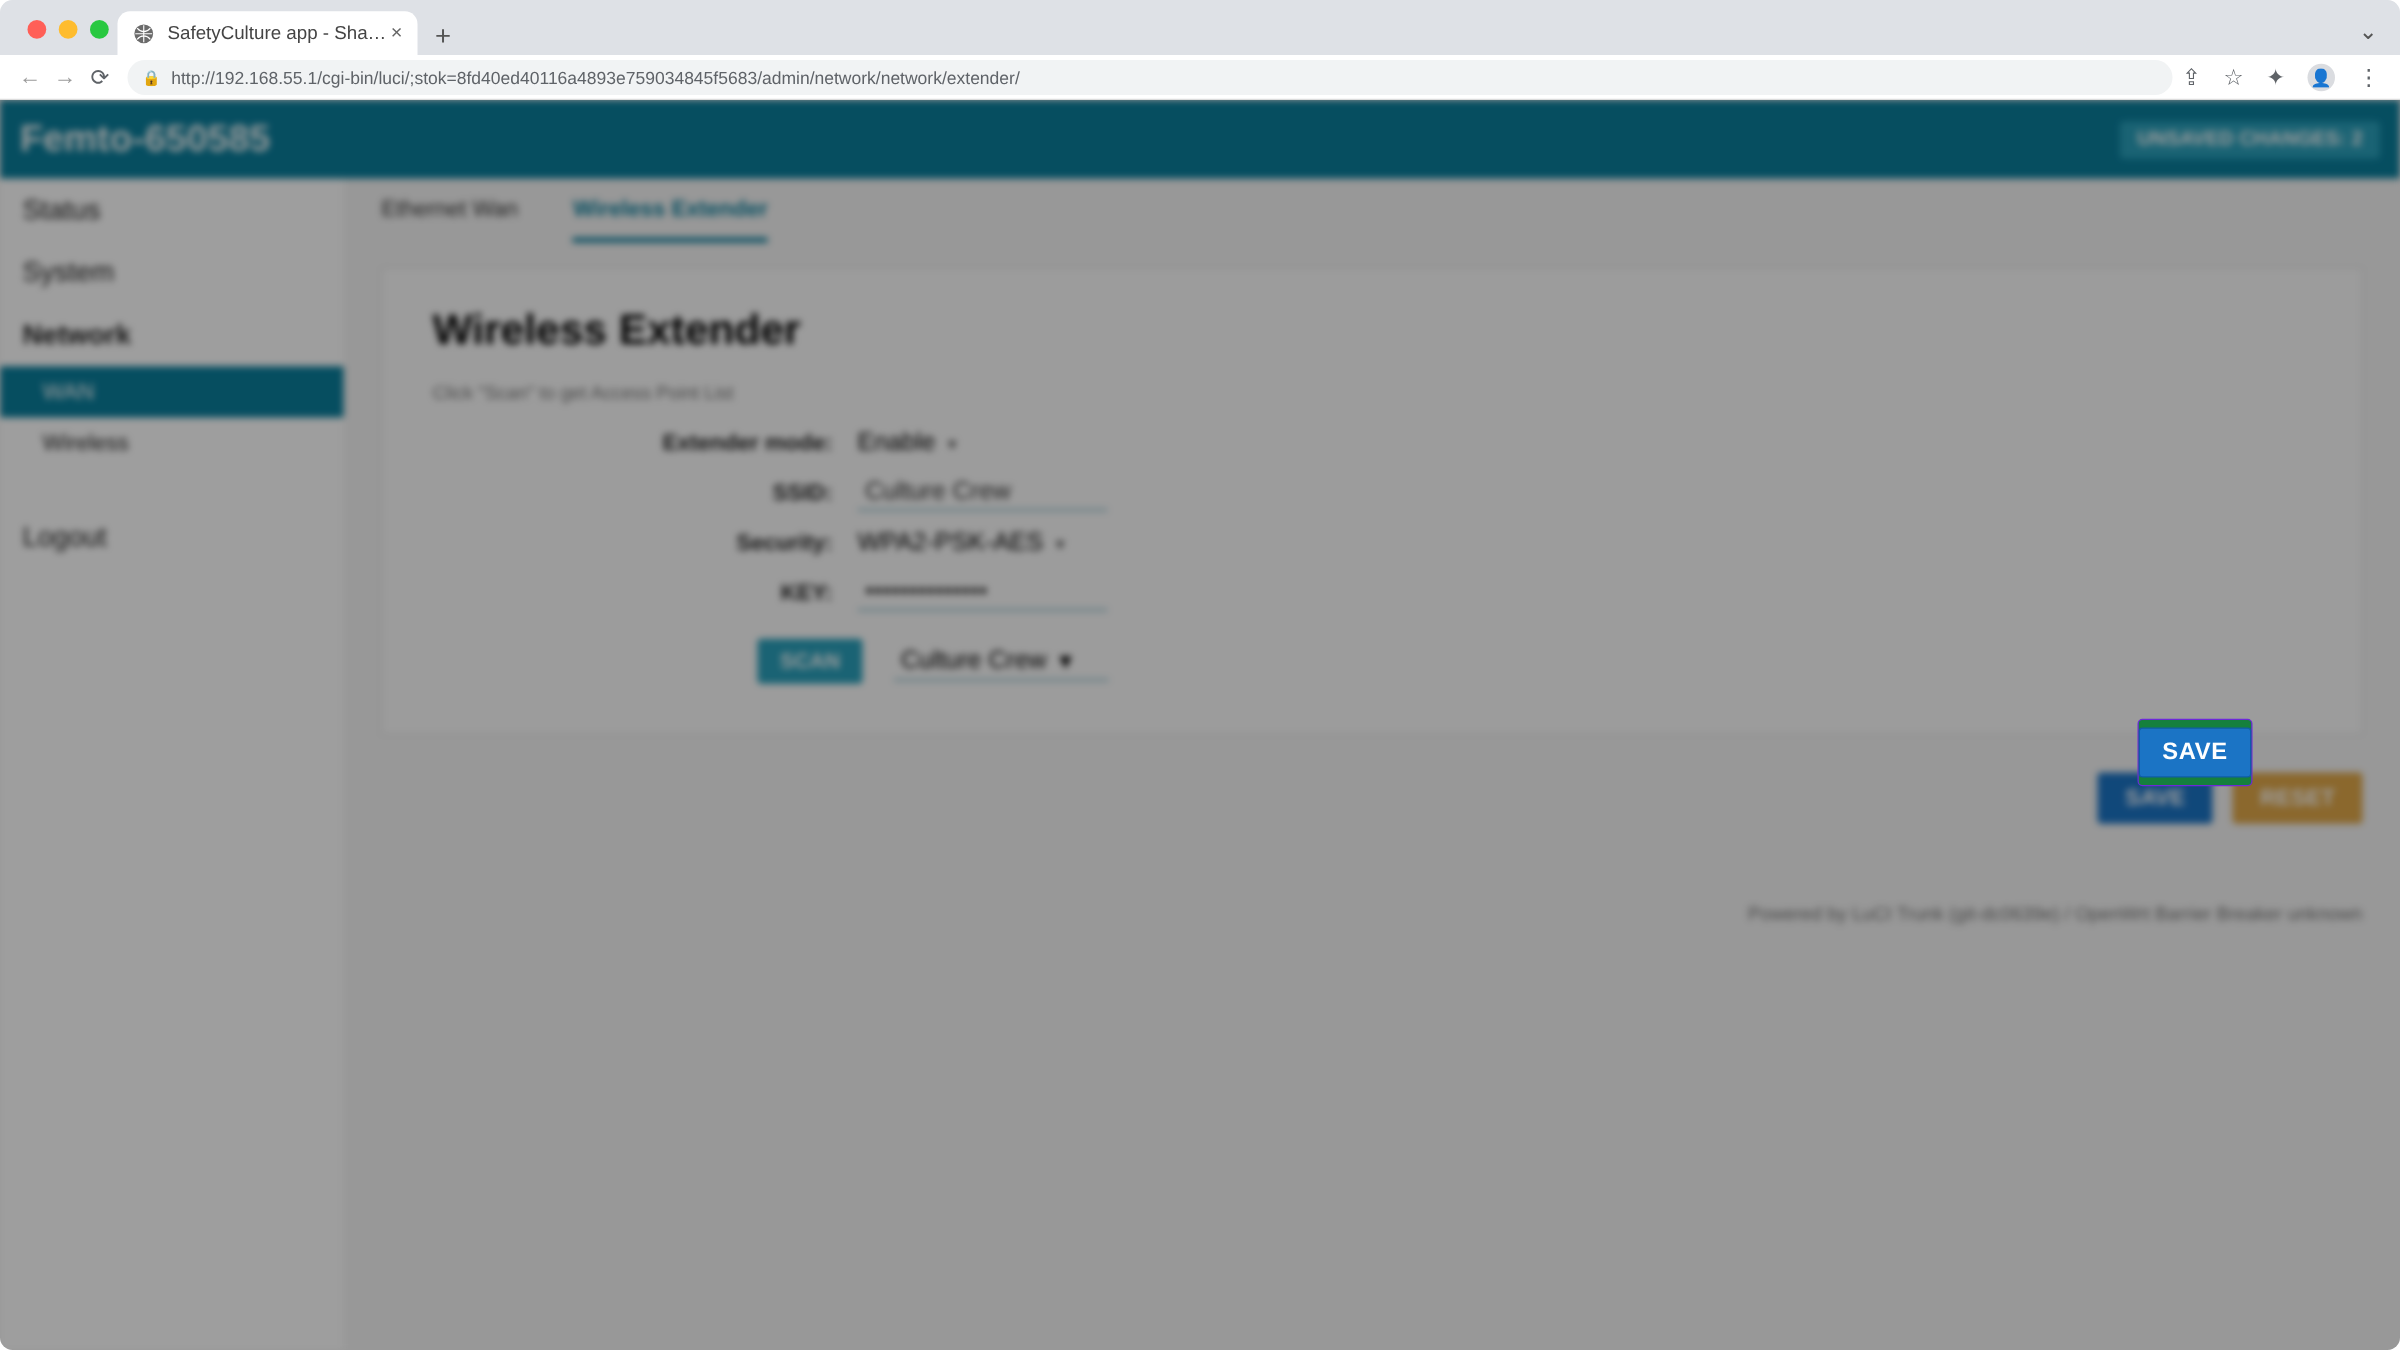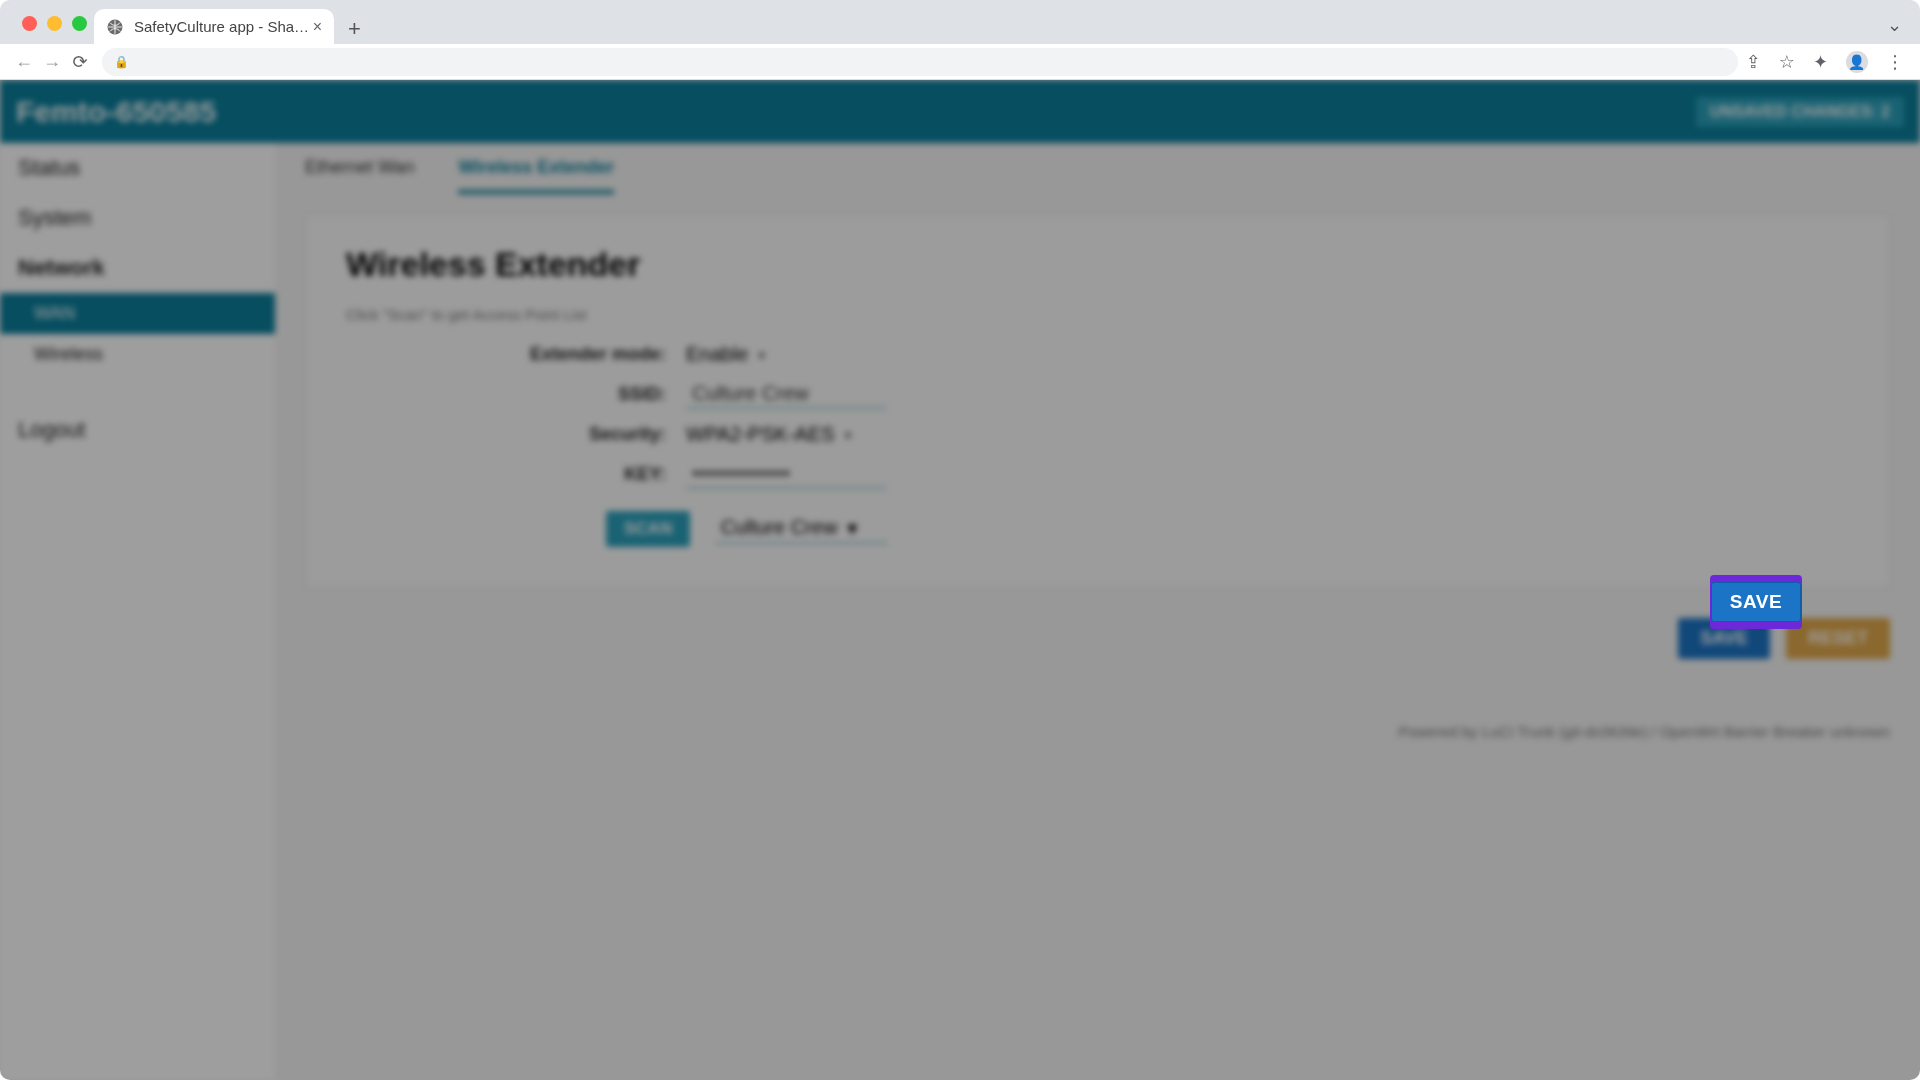--- a/index.html
+++ b/index.html
@@ -70,21 +70,21 @@
     .dim { position: absolute; inset: 0; background: rgba(0,0,0,.38); }
 
     
     .save-highlight {
       position: absolute;
       top: 495px;            
       left: 1710px;          
       width: 92px;
       height: 54px;
       background: #15803d;
-      border: 7px solid #6d28d9;
+      border: 1px solid #6d28d9;
       border-radius: 4px;
       display: flex; align-items: center; justify-content: center;
       z-index: 10;
     }
     .save-highlight button {
       background: #1b74c5;
       border: 1px solid #0f5ca7;
       color: #ffffff;
       font-weight: bold;
       font-size: 19px;
@@ -120,20 +120,21 @@
     <span class="new-tab">+</span>
     <span class="chev">⌄</span>
   </div>
 
   <div class="toolbar">
     <span class="nav-icon">←</span>
     <span class="nav-icon">→</span>
     <span class="nav-icon enabled">⟳</span>
     <div class="addr">
       <span class="lock">🔒</span>
+      <span>http://192.168.55.1/cgi-bin/luci/;stok=8fd40ed40116a4893e759034845f5683/admin/network/network/extender/</span>
     </div>
     <div class="rt-icons">
       <span>⇪</span>
       <span>☆</span>
       <span>✦</span>
       <span class="avatar">👤</span>
       <span>⋮</span>
     </div>
   </div>
 

